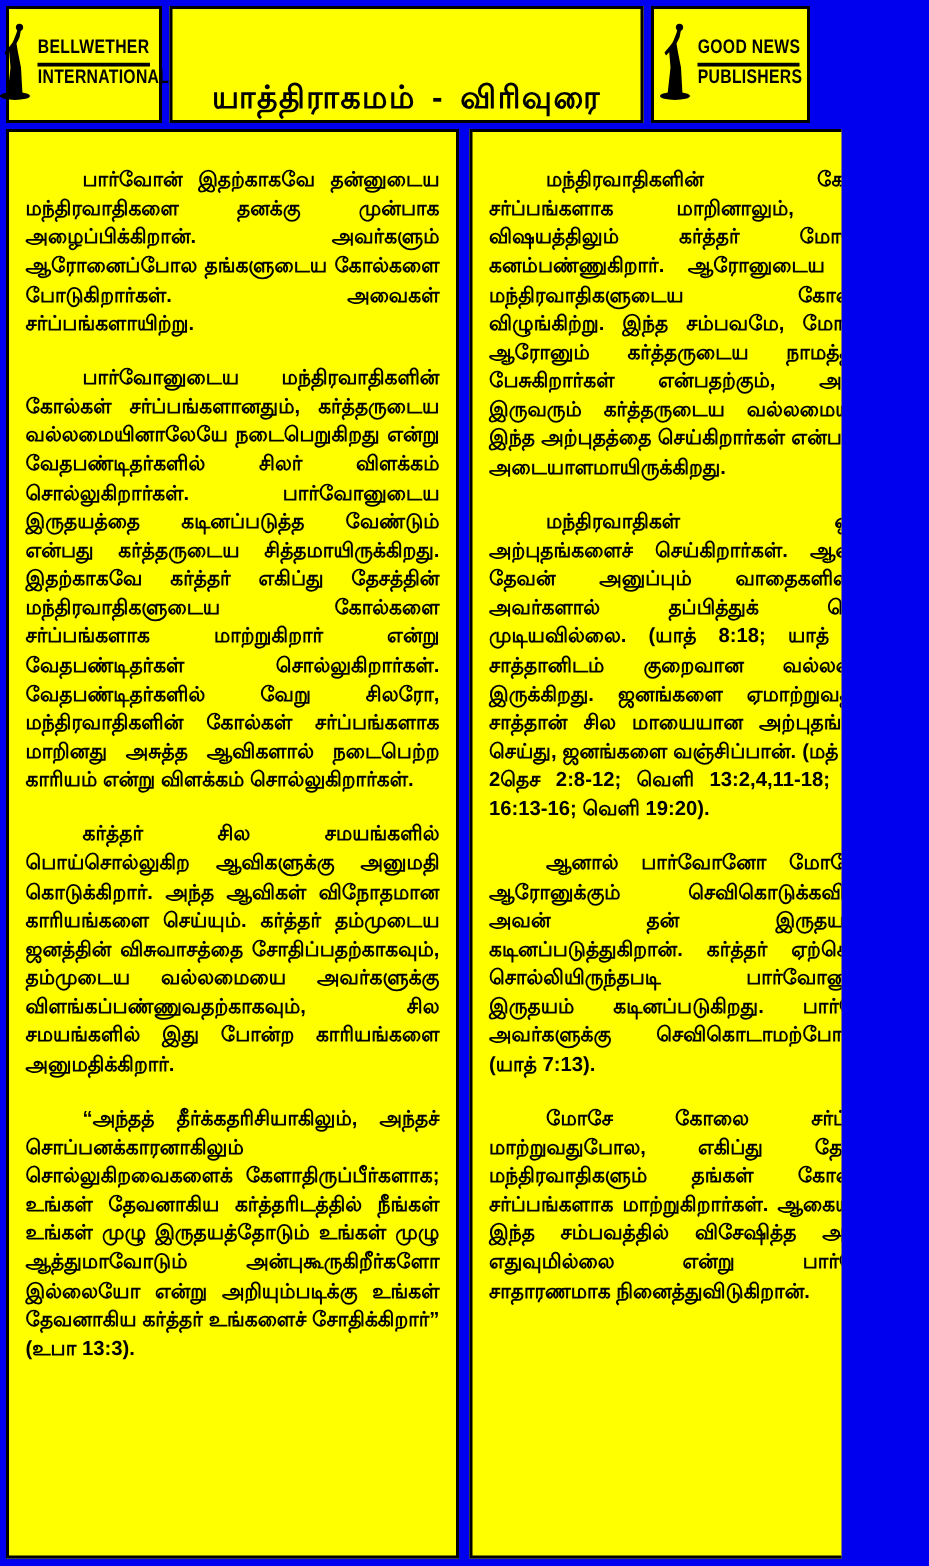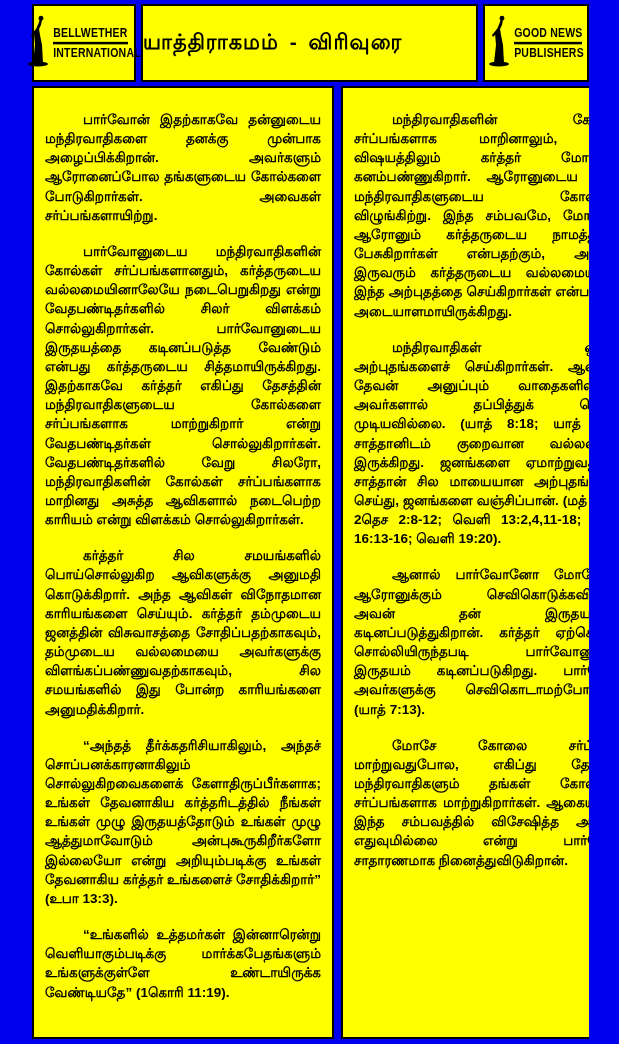--- a/index.html
+++ b/index.html
@@ -12,25 +12,24 @@
   html, body { width: 619px; }
   body {
     background: var(--page-bg, #0000EE);
     font-family: "Liberation Sans", sans-serif;
     color: var(--text-color, #000);
   }
   .page {
     width: 561px;
     height: 1044px;
     background: var(--page-bg, #0000EE);
-    padding: 4px 0 5px 4px;
+    padding: 4px 21px 5px 4px;
     display: flex;
     flex-direction: column;
     overflow: hidden;
-    margin-left: 28px;
   }
   .header-row {
     display: flex;
     gap: 5px;
     height: 78px;
     flex: 0 0 78px;
   }
   .panel {
     background: var(--panel-bg, #FFFF00);
     border: 2px solid var(--panel-border, #000);
@@ -56,22 +55,22 @@
   }
   .logo-line1 {
     display: inline-block;
     border-bottom: 2px solid #000;
     padding-bottom: 1px;
   }
   .logo-line2 { display: block; }
   .title-box {
     flex: 1 1 auto;
     display: flex;
-    flex-direction: column;
-    align-items: flex-start;
+    flex-direction: row;
+    align-items: flex-end;
     justify-content: center;
     gap: 3px;
   }
   .title-tamil {
     font-weight: 700;
     font-size: 21px;
     letter-spacing: 1px;
     word-spacing: 4px;
   }
   .title-english {
@@ -148,21 +147,20 @@
 
   </div>
 
   <div class="content-row">
 
     <div class="panel column">
       <p>பார்வோன் இதற்காகவே தன்னுடைய மந்திரவாதிகளை தனக்கு முன்பாக அழைப்பிக்கிறான். அவர்களும் ஆரோனைப்போல தங்களுடைய கோல்களை போடுகிறார்கள். அவைகள் சர்ப்பங்களாயிற்று.</p>
       <p>பார்வோனுடைய மந்திரவாதிகளின் கோல்கள் சர்ப்பங்களானதும், கர்த்தருடைய வல்லமையினாலேயே நடைபெறுகிறது என்று வேதபண்டிதர்களில் சிலர் விளக்கம் சொல்லுகிறார்கள். பார்வோனுடைய இருதயத்தை கடினப்படுத்த வேண்டும் என்பது கர்த்தருடைய சித்தமாயிருக்கிறது. இதற்காகவே கர்த்தர் எகிப்து தேசத்தின் மந்திரவாதிகளுடைய கோல்களை சர்ப்பங்களாக மாற்றுகிறார் என்று வேதபண்டிதர்கள் சொல்லுகிறார்கள். வேதபண்டிதர்களில் வேறு சிலரோ, மந்திரவாதிகளின் கோல்கள் சர்ப்பங்களாக மாறினது அசுத்த ஆவிகளால் நடைபெற்ற காரியம் என்று விளக்கம் சொல்லுகிறார்கள்.</p>
       <p>கர்த்தர் சில சமயங்களில் பொய்சொல்லுகிற ஆவிகளுக்கு அனுமதி கொடுக்கிறார். அந்த ஆவிகள் விநோதமான காரியங்களை செய்யும். கர்த்தர் தம்முடைய ஜனத்தின் விசுவாசத்தை சோதிப்பதற்காகவும், தம்முடைய வல்லமையை அவர்களுக்கு விளங்கப்பண்ணுவதற்காகவும், சில சமயங்களில் இது போன்ற காரியங்களை அனுமதிக்கிறார்.</p>
       <p>“அந்தத் தீர்க்கதரிசியாகிலும், அந்தச் சொப்பனக்காரனாகிலும் சொல்லுகிறவைகளைக் கேளாதிருப்பீர்களாக; உங்கள் தேவனாகிய கர்த்தரிடத்தில் நீங்கள் உங்கள் முழு இருதயத்தோடும் உங்கள் முழு ஆத்துமாவோடும் அன்புகூருகிறீர்களோ இல்லையோ என்று அறியும்படிக்கு உங்கள் தேவனாகிய கர்த்தர் உங்களைச் சோதிக்கிறார்” (உபா 13:3).</p>
-      <p>“உங்களில் உத்தமர்கள் இன்னாரென்று வெளியாகும்படிக்கு மார்க்கபேதங்களும் உங்களுக்குள்ளே உண்டாயிருக்க வேண்டியதே” (1கொரி 11:19).</p>
     </div>
 
     <div class="panel column">
       <p>மந்திரவாதிகளின் கோல்கள் சர்ப்பங்களாக மாறினாலும், இந்த விஷயத்திலும் கர்த்தர் மோசேயை கனம்பண்ணுகிறார். ஆரோனுடைய கோல் மந்திரவாதிகளுடைய கோல்களை விழுங்கிற்று. இந்த சம்பவமே, மோசேயும் ஆரோனும் கர்த்தருடைய நாமத்தினால் பேசுகிறார்கள் என்பதற்கும், அவர்கள் இருவரும் கர்த்தருடைய வல்லமையினால் இந்த அற்புதத்தை செய்கிறார்கள் என்பதற்கும் அடையாளமாயிருக்கிறது.</p>
       <p>மந்திரவாதிகள் ஒருசில அற்புதங்களைச் செய்கிறார்கள். ஆனாலும் தேவன் அனுப்பும் வாதைகளிலிருந்து அவர்களால் தப்பித்துக் கொள்ள முடியவில்லை. (யாத் 8:18; யாத் 9:11). சாத்தானிடம் குறைவான வல்லமையே இருக்கிறது. ஜனங்களை ஏமாற்றுவதற்காக சாத்தான் சில மாயையான அற்புதங்களைச் செய்து, ஜனங்களை வஞ்சிப்பான். (மத் 24:24; 2தெச 2:8-12; வெளி 13:2,4,11-18; வெளி 16:13-16; வெளி 19:20).</p>
       <p>ஆனால் பார்வோனோ மோசேக்கும் ஆரோனுக்கும் செவிகொடுக்கவில்லை. அவன் தன் இருதயத்தைக் கடினப்படுத்துகிறான். கர்த்தர் ஏற்கெனவே சொல்லியிருந்தபடி பார்வோனுடைய இருதயம் கடினப்படுகிறது. பார்வோன் அவர்களுக்கு செவிகொடாமற்போகிறான் (யாத் 7:13).</p>
       <p>மோசே கோலை சர்ப்பமாக மாற்றுவதுபோல, எகிப்து தேசத்தின் மந்திரவாதிகளும் தங்கள் கோல்களை சர்ப்பங்களாக மாற்றுகிறார்கள். ஆகையினால் இந்த சம்பவத்தில் விசேஷித்த அற்புதம் எதுவுமில்லை என்று பார்வோன் சாதாரணமாக நினைத்துவிடுகிறான்.</p>
     </div>
 
   </div>

